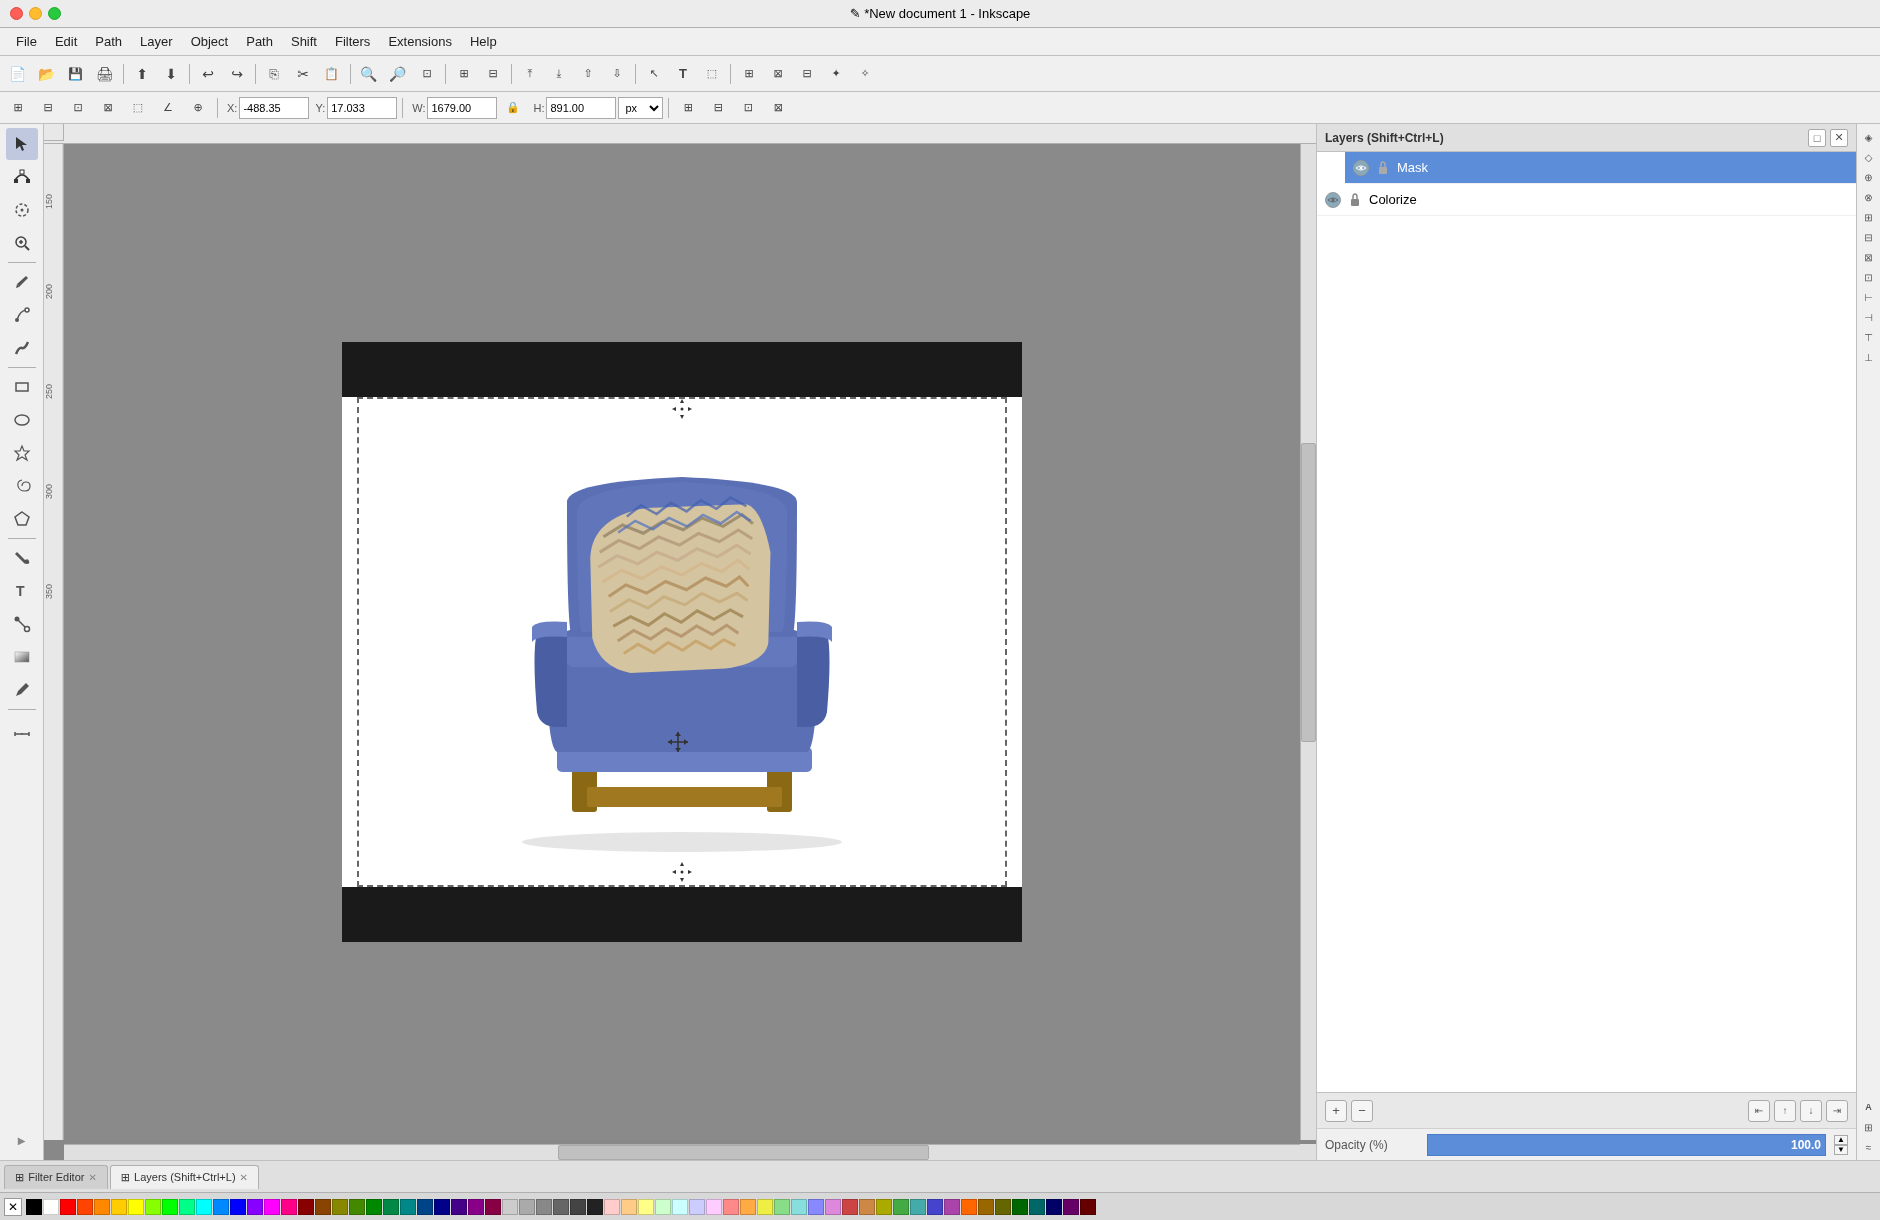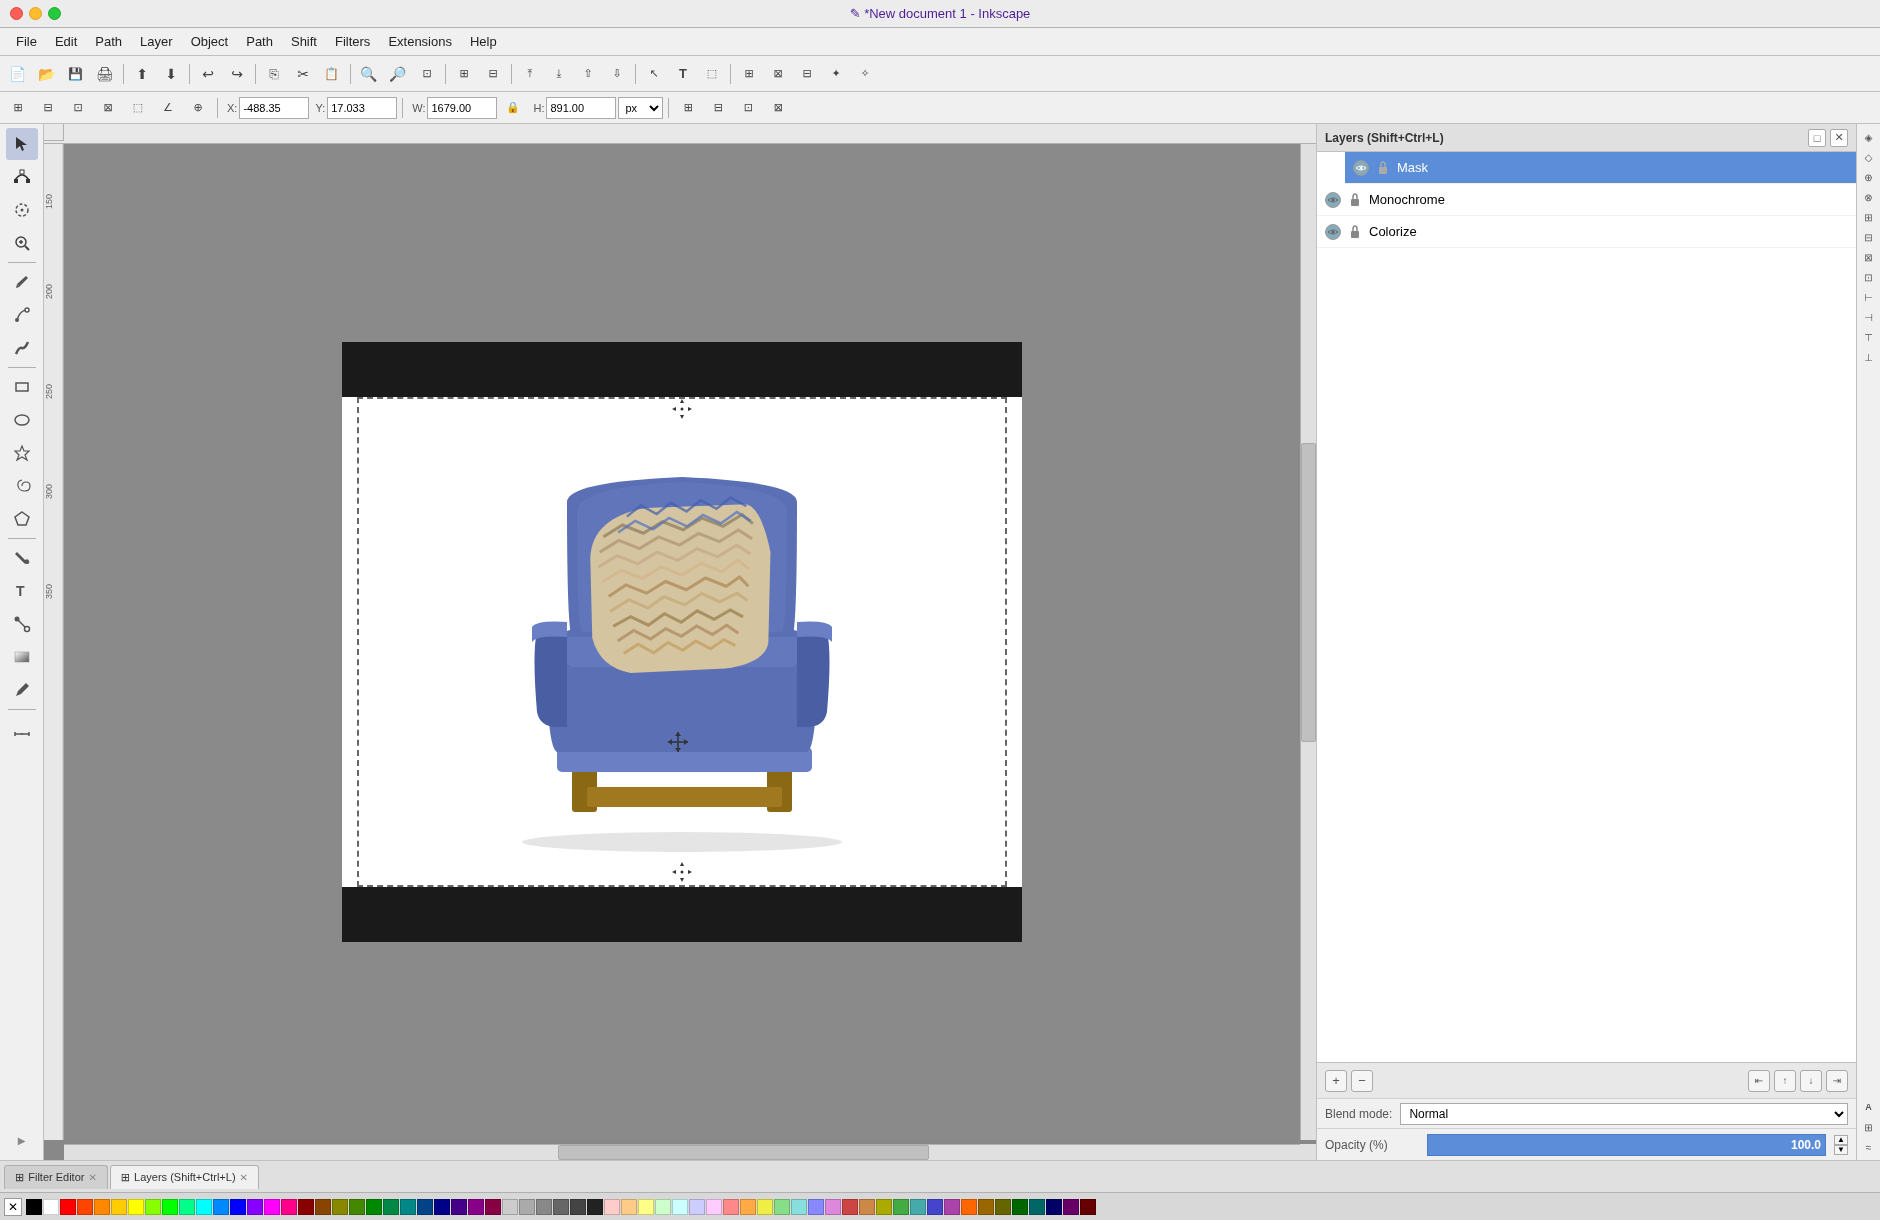--- a/index.html
+++ b/index.html
@@ -4,21 +4,21 @@
   <style>
     * { margin: 0; padding: 0; box-sizing: border-box; }
     body { width: 1880px; height: 1220px; overflow: hidden; background: #d4d0c8; font-family: 'Arial', sans-serif; font-size: 12px; user-select: none; }
 
     
     #titlebar { height: 28px; background: #ececec; display: flex; align-items: center; justify-content: center; border-bottom: 1px solid #b0b0b0; position: relative; }
     #titlebar .traffic-lights { position: absolute; left: 10px; display: flex; gap: 6px; align-items: center; }
     .tl-red { width: 13px; height: 13px; border-radius: 50%; background: #ff5f56; border: 1px solid #e0443e; }
     .tl-yellow { width: 13px; height: 13px; border-radius: 50%; background: #ffbd2e; border: 1px solid #dea123; }
     .tl-green { width: 13px; height: 13px; border-radius: 50%; background: #27c93f; border: 1px solid #1aab29; }
-    #titlebar .title { font-size: 13px; color: #4c1d95; }
+    #titlebar .title { font-size: 13px; color: #000000; }
 
     
     #menubar { height: 28px; background: #f0f0f0; display: flex; align-items: center; padding: 0 8px; border-bottom: 1px solid #c0c0c0; gap: 2px; }
     .menu-item { padding: 3px 8px; cursor: pointer; border-radius: 3px; font-size: 13px; color: #222; }
 
     
     #toolbar1 { height: 36px; background: #f0f0f0; display: flex; align-items: center; padding: 0 4px; border-bottom: 1px solid #c0c0c0; gap: 1px; }
     .tb-btn { width: 28px; height: 28px; display: flex; align-items: center; justify-content: center; cursor: pointer; border-radius: 3px; font-size: 14px; color: #444; }
     .tb-sep { width: 1px; height: 20px; background: #b0b0b0; margin: 0 3px; }
 
@@ -458,35 +458,20 @@
         </div>
         <div class="layer-lock">
           <svg width="12" height="14" viewBox="0 0 12 14">
               <rect x="2" y="6" width="8" height="7" rx="1" fill="#aaa"></rect>
               <path d="M4 6 V4 Q4 1 6 1 Q8 1 8 4 V6" stroke="#aaa" fill="none" stroke-width="1.5"></path>
             </svg>
         </div>
         <span class="layer-name">Mask</span>
       </div>
 
-      <div class="layer-row">
-        <div class="layer-eye visible">
-          <svg width="12" height="8" viewBox="0 0 12 8">
-              <path d="M1 4 Q6 0 11 4 Q6 8 1 4Z" stroke="#666" fill="none" stroke-width="1"></path>
-              <circle cx="6" cy="4" r="1.5" fill="#666"></circle>
-            </svg>
-        </div>
-        <div class="layer-lock">
-          <svg width="12" height="14" viewBox="0 0 12 14">
-              <rect x="2" y="6" width="8" height="7" rx="1" fill="#888"></rect>
-              <path d="M4 6 V4 Q4 1 6 1 Q8 1 8 4 V6" stroke="#888" fill="none" stroke-width="1.5"></path>
-            </svg>
-        </div>
-        <span class="layer-name">Monochrome</span>
-      </div>
 
       <div class="layer-row">
         <div class="layer-eye visible">
           <svg width="12" height="8" viewBox="0 0 12 8">
               <path d="M1 4 Q6 0 11 4 Q6 8 1 4Z" stroke="#666" fill="none" stroke-width="1"></path>
               <circle cx="6" cy="4" r="1.5" fill="#666"></circle>
             </svg>
         </div>
         <div class="layer-lock">
           <svg width="12" height="14" viewBox="0 0 12 14">
@@ -506,31 +491,20 @@
         <div class="layers-ctrl-btn">−</div>
       </div>
       <div class="layers-ctrl-right">
         <div class="layers-ctrl-btn" style="font-size:10px;">⇤</div>
         <div class="layers-ctrl-btn" style="font-size:10px;">↑</div>
         <div class="layers-ctrl-btn" style="font-size:10px;">↓</div>
         <div class="layers-ctrl-btn" style="font-size:10px;">⇥</div>
       </div>
     </div>
 
-    <div id="blend-row">
-      <span class="blend-label">Blend mode:</span>
-      <select class="blend-select">
-        <option>Normal</option>
-        <option>Multiply</option>
-        <option>Screen</option>
-        <option>Overlay</option>
-        <option>Darken</option>
-        <option>Lighten</option>
-      </select>
-    </div>
 
     <div id="opacity-row">
       <span class="opacity-label">Opacity (%)</span>
       <div class="opacity-bar">
         <span class="opacity-val">100.0</span>
       </div>
       <div class="opacity-spin">
         <div class="opacity-spin-btn">▲</div>
         <div class="opacity-spin-btn">▼</div>
       </div>

